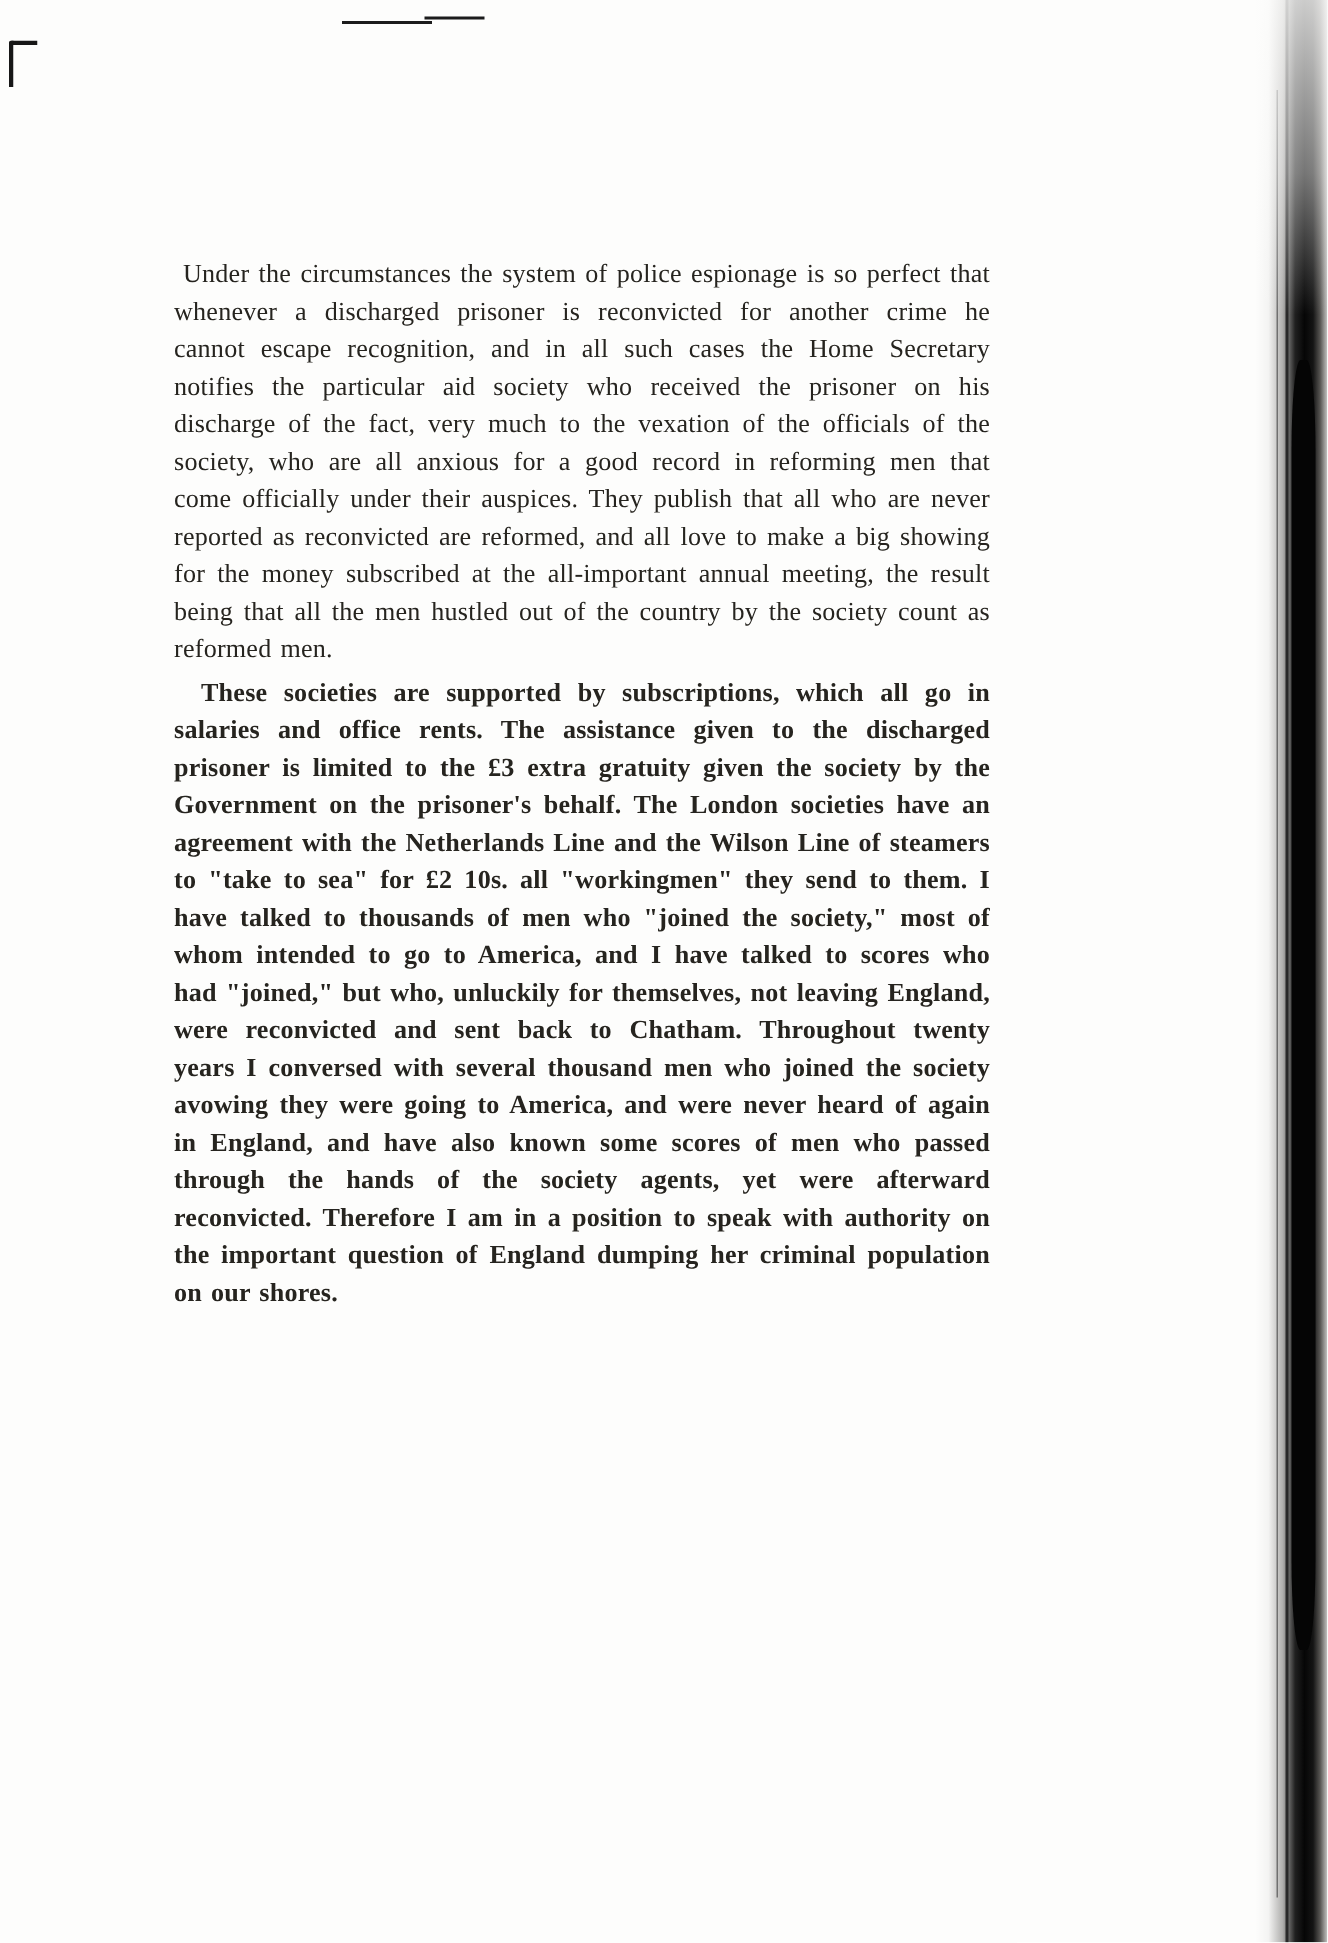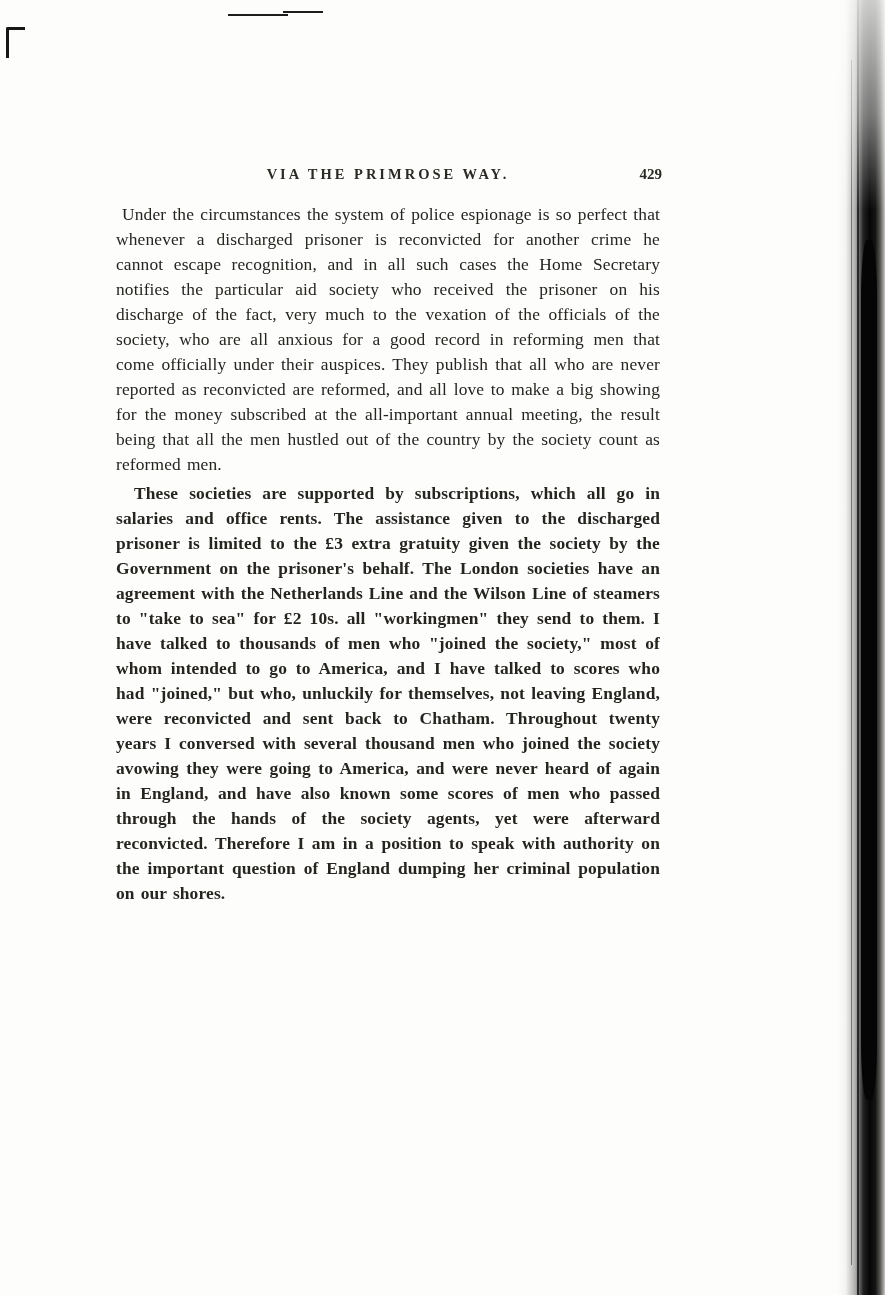--- a/index.html
+++ b/index.html
@@ -157,23 +157,19 @@
   <div class="artifact-corner"></div>
 
   <div class="scan-gutter">
     <div class="streak-1"></div>
     <div class="streak-2"></div>
     <div class="streak-3"></div>
     <div class="fade-top"></div>
   </div>
 
   <div class="text-block">
-    <div class="header-row">
-      <div class="running-head">VIA THE PRIMROSE WAY.</div>
-      <div class="page-number">429</div>
-    </div>
     <div class="body-text">
       <p class="para-first">Under the circumstances the system of police espionage is so perfect that whenever a discharged prisoner is reconvicted for another crime he cannot escape recognition, and in all such cases the Home Secretary notifies the particular aid society who received the prisoner on his discharge of the fact, very much to the vexation of the officials of the society, who are all anxious for a good record in reforming men that come officially under their auspices.  They publish that all who are never reported as reconvicted are reformed, and all love to make a big showing for the money subscribed at the all-important annual meeting, the result being that all the men hustled out of the country by the society count as reformed men.</p>
       <p class="para-indent">These societies are supported by subscriptions, which all go in salaries and office rents.  The assistance given to the discharged prisoner is limited to the £3 extra gratuity given the society by the Government on the prisoner's behalf.  The London societies have an agreement with the Netherlands Line and the Wilson Line of steamers to "take to sea" for £2 10s. all "workingmen" they send to them.  I have talked to thousands of men who "joined the society," most of whom intended to go to America, and I have talked to scores who had "joined," but who, unluckily for themselves, not leaving England, were reconvicted and sent back to Chatham.  Throughout twenty years I conversed with several thousand men who joined the society avowing they were going to America, and were never heard of again in England, and have also known some scores of men who passed through the hands of the society agents, yet were afterward reconvicted.  Therefore I am in a position to speak with authority on the important question of England dumping her criminal population on our shores.</p>
     </div>
   </div>
 
 </div>
 
 </body></html>

